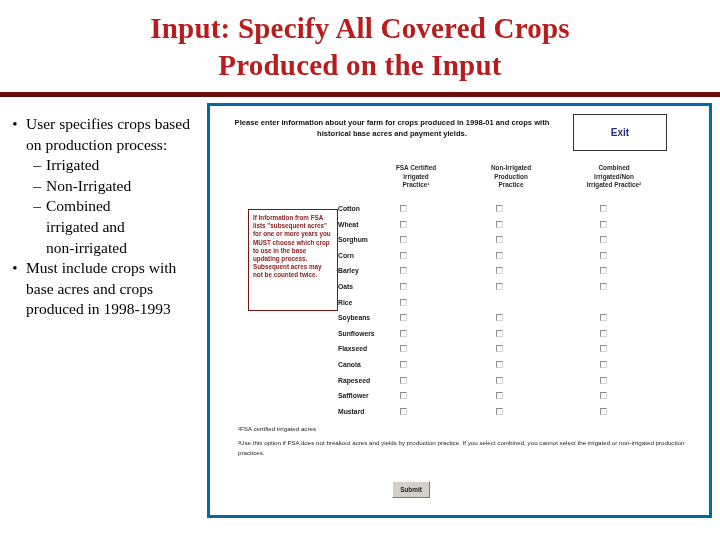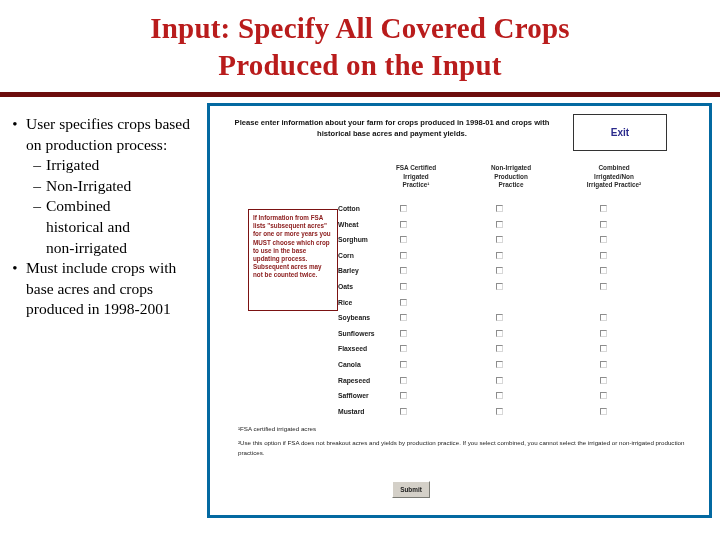--- a/index.html
+++ b/index.html
@@ -277,26 +277,26 @@
 
   <div class="sub-row">
     <span class="sub-mark">–</span>
     <span class="sub-text">Non-Irrigated</span>
   </div>
 
   <div class="sub-row">
     <span class="sub-mark">–</span>
     <span class="sub-text">Combined</span>
   </div>
-  <div class="sub-cont">historical and</div>
+  <div class="sub-cont">irrigated and</div>
   <div class="sub-cont">non-irrigated</div>
 
   <div class="bullet-row">
     <span class="bullet-mark">•</span>
-    <span class="bullet-text">Must include crops with base acres and crops produced in 1998-2001</span>
+    <span class="bullet-text">Must include crops with base acres and crops produced in 1998-1993</span>
   </div>
 
 </div>
 
 <div id="app-frame">
   <div id="app-inner">
 
     <div id="app-header">
       <div id="app-instruction">Please enter information about your farm for crops produced in 1998-01 and crops with historical base acres and payment yields.</div>
       <div id="exit-button">

